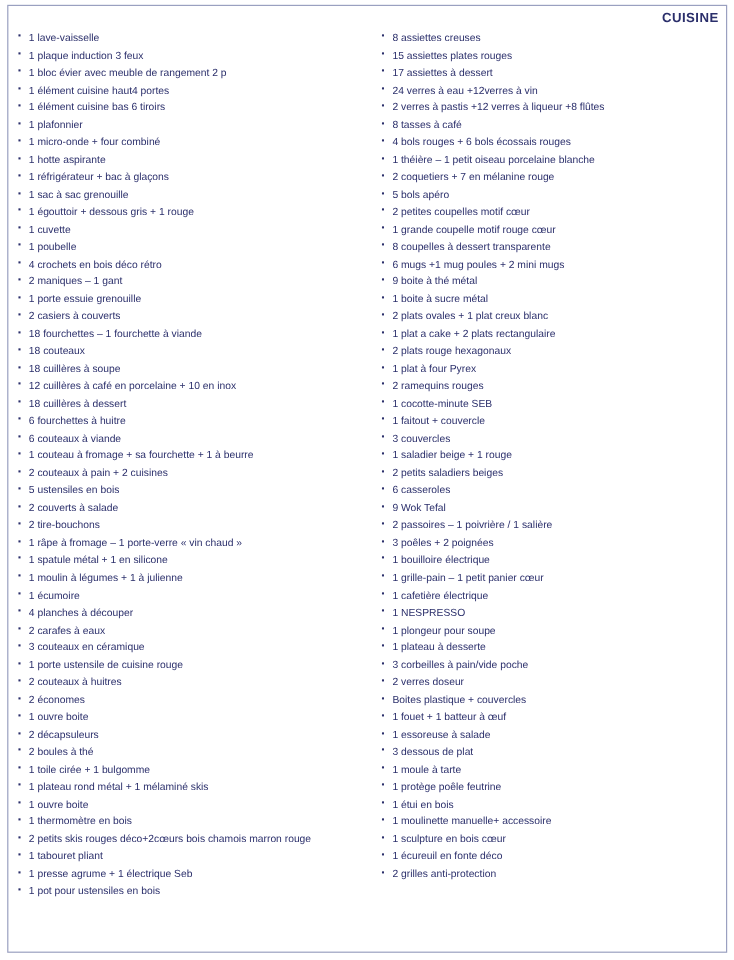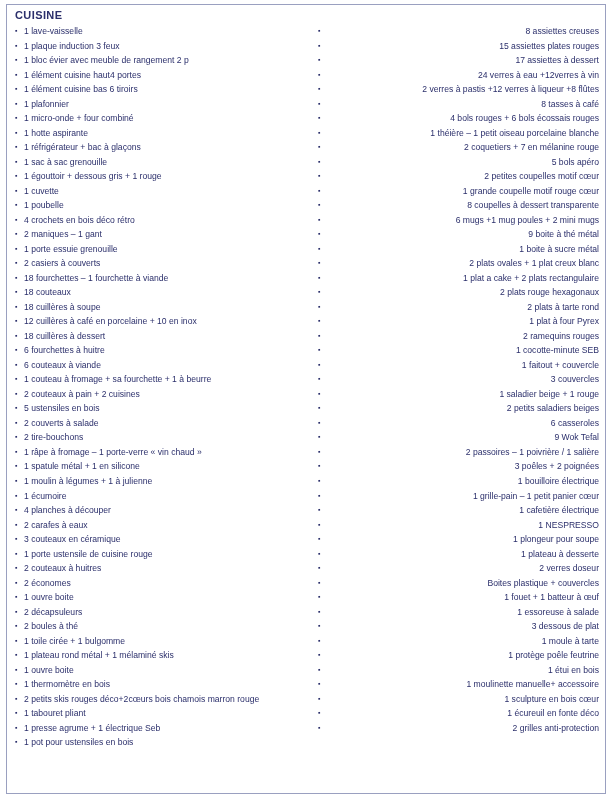--- a/index.html
+++ b/index.html
@@ -34,37 +34,37 @@
     padding: 4px 6px 0 6px;
     box-sizing: border-box;
   }
   .title {
     font-size: 11px;
     font-weight: bold;
     letter-spacing: 0.4px;
     color: #2b2f6b;
     margin: 0 0 2px 2px;
     line-height: 13px;
+    text-align: right;
   }
   .columns {
     display: flex;
     flex-direction: row;
     align-items: flex-start;
     gap: 0px;
   }
   .col {
     width: 50%;
     box-sizing: border-box;
   }
   .col-left {
     padding-left: 2px;
   }
   .col-right {
     padding-left: 12px;
-    text-align: right;
   }
   ul.items {
     list-style: none;
     margin: 0;
     padding: 0;
   }
   ul.items li {
     font-size: 8.6px;
     line-height: 14.52px;
     color: #2b2f6b;
@@ -163,38 +163,38 @@
             <li>5 bols apéro</li>
             <li>2 petites coupelles motif cœur</li>
             <li>1 grande coupelle motif rouge cœur</li>
             <li>8 coupelles à dessert transparente</li>
             <li>6 mugs +1 mug poules + 2 mini mugs</li>
             <li>9 boite à thé métal</li>
             <li>1 boite à sucre métal</li>
             <li>2 plats ovales + 1 plat creux blanc</li>
             <li>1 plat a cake + 2 plats rectangulaire</li>
             <li>2 plats rouge hexagonaux</li>
-            <li>2 plats à tarte rond</li>
             <li>1 plat à four Pyrex</li>
             <li>2 ramequins rouges</li>
             <li>1 cocotte-minute SEB</li>
             <li>1 faitout + couvercle</li>
             <li>3 couvercles</li>
             <li>1 saladier beige + 1 rouge</li>
             <li>2 petits saladiers beiges</li>
             <li>6 casseroles</li>
             <li>9 Wok Tefal</li>
             <li>2 passoires – 1 poivrière / 1 salière</li>
             <li>3 poêles + 2 poignées</li>
             <li>1 bouilloire électrique</li>
             <li>1 grille-pain – 1 petit panier cœur</li>
             <li>1 cafetière électrique</li>
             <li>1 NESPRESSO</li>
             <li>1 plongeur pour soupe</li>
             <li>1 plateau à desserte</li>
+            <li>3 corbeilles à pain/vide poche</li>
             <li>2 verres doseur</li>
             <li>Boites plastique + couvercles</li>
             <li class="nobullet"></li>
             <li>1 fouet + 1 batteur à œuf</li>
             <li>1 essoreuse à salade</li>
             <li>3 dessous de plat</li>
             <li>1 moule à tarte</li>
             <li>1 protège poêle feutrine</li>
             <li>1 étui en bois</li>
             <li>1 moulinette manuelle+ accessoire</li>

